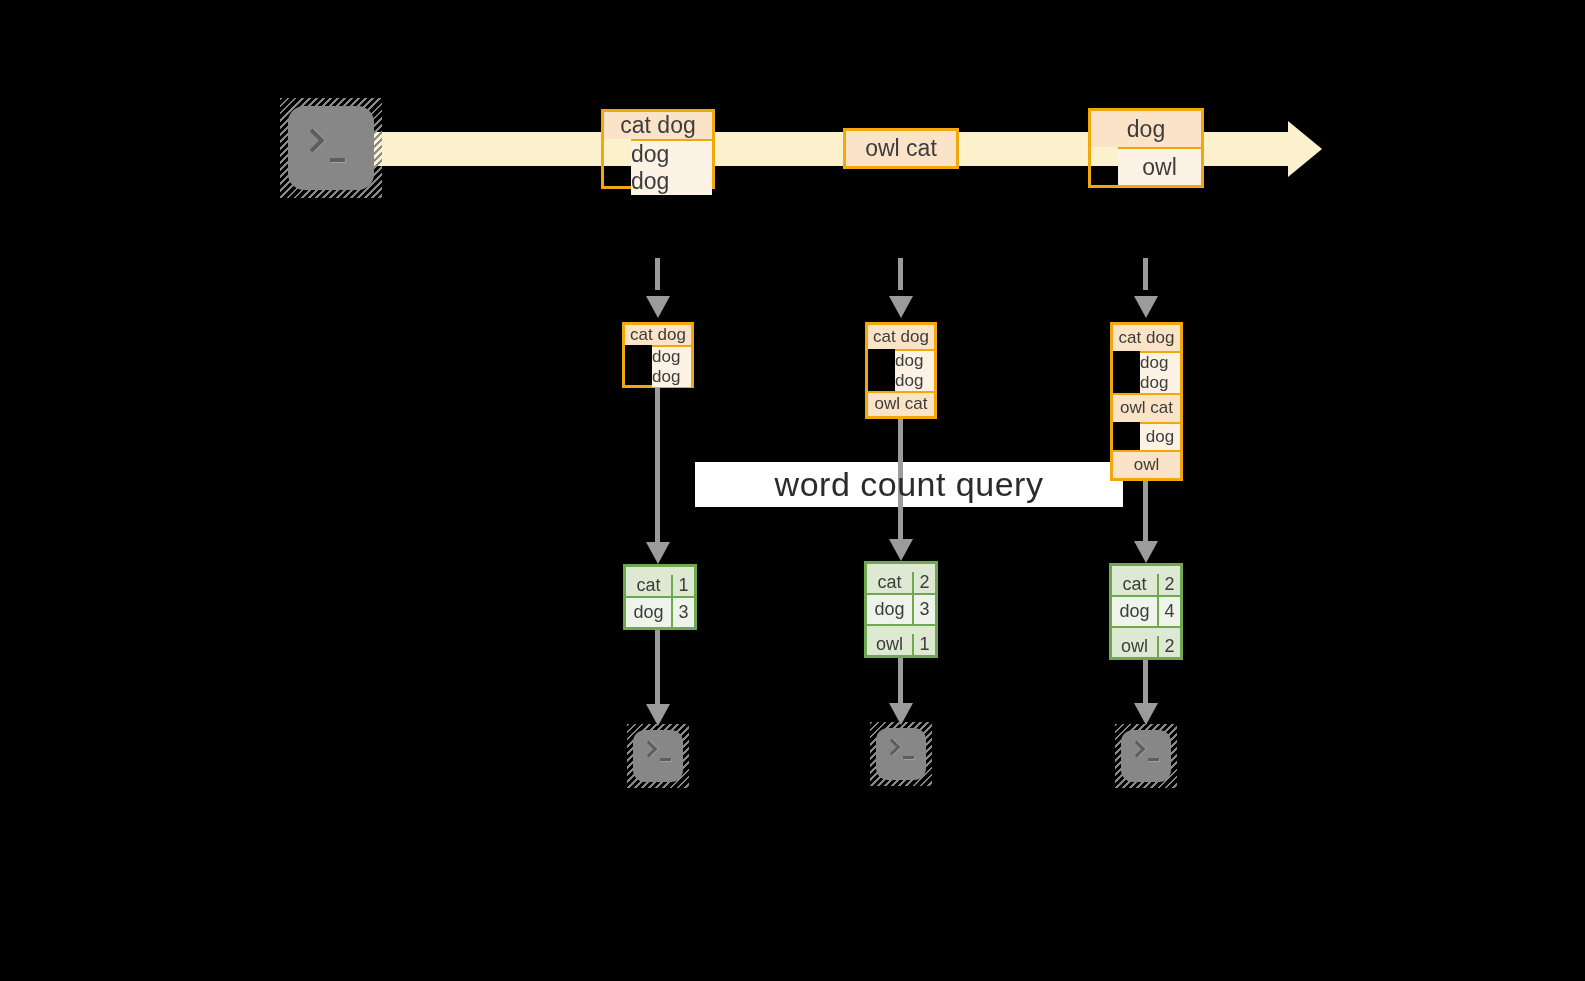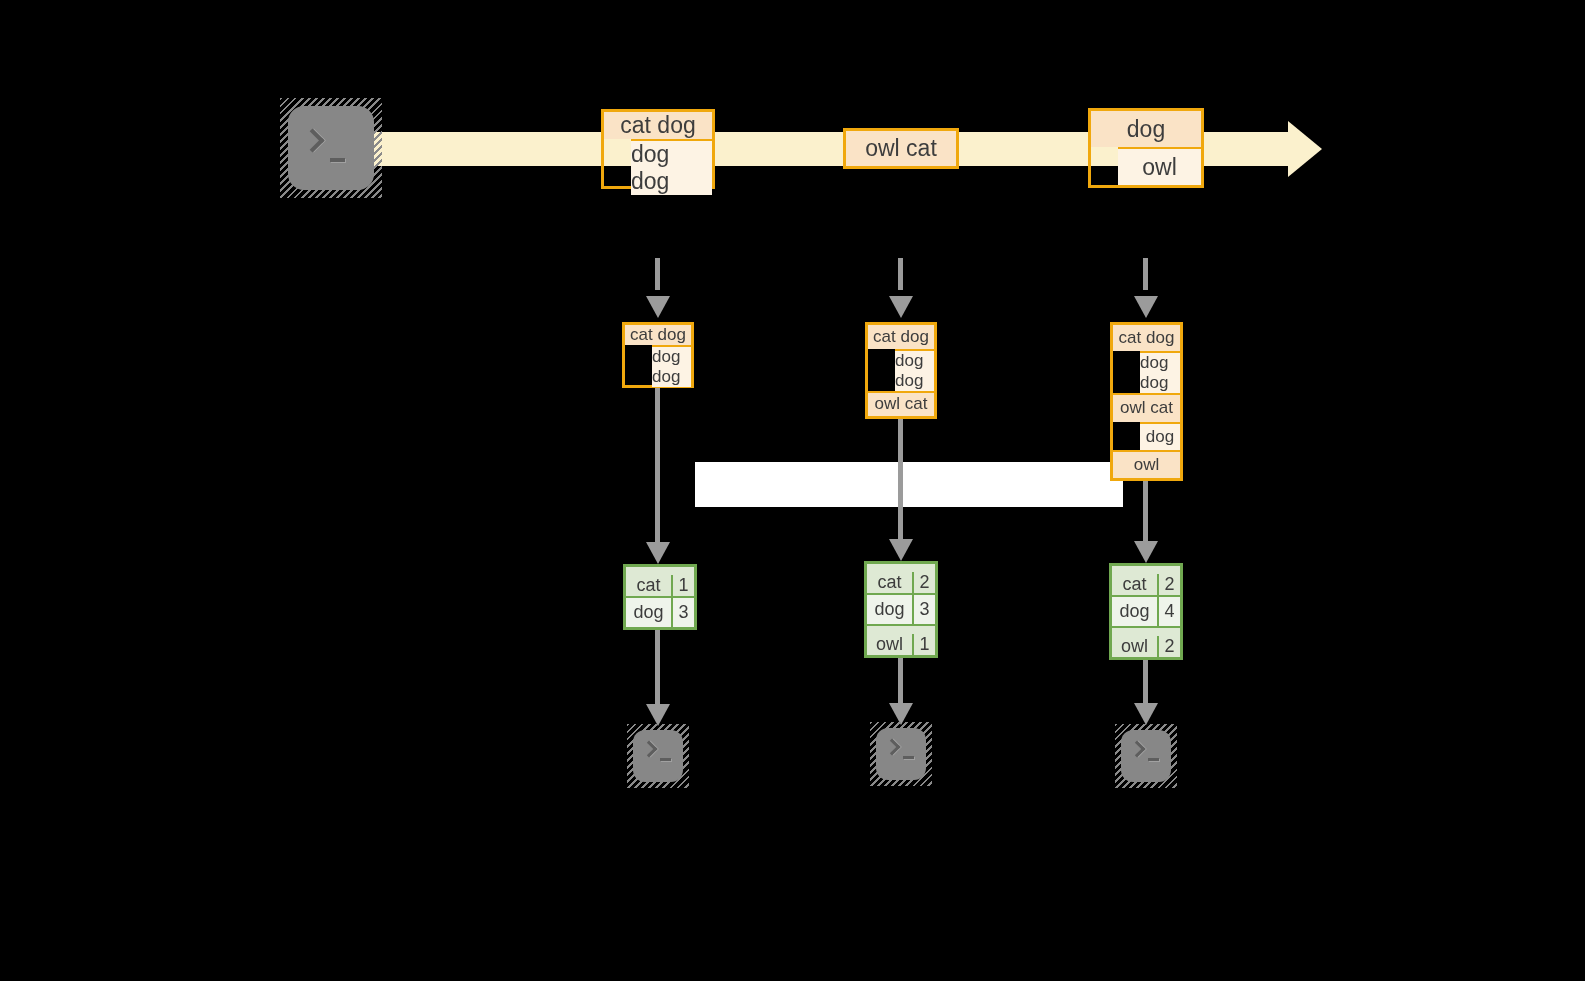--- a/index.html
+++ b/index.html
@@ -94,20 +94,21 @@
   </div>
 
   <div class="abs dash" style="left:655px;top:258px;height:32px"></div>
   <div class="abs ahead" style="left:646px;top:296px"></div>
   <div class="abs dash" style="left:898px;top:258px;height:32px"></div>
   <div class="abs ahead" style="left:889px;top:296px"></div>
   <div class="abs dash" style="left:1143px;top:258px;height:32px"></div>
   <div class="abs ahead" style="left:1134px;top:296px"></div>
 
   <div class="abs banner-bg"></div>
+  <div class="abs banner-label">word count query</div>
 
   <div class="abs vline" style="left:655px;top:386px;height:156px"></div>
   <div class="abs ahead" style="left:646px;top:542px"></div>
   <div class="abs vline" style="left:898px;top:417px;height:122px"></div>
   <div class="abs ahead" style="left:889px;top:539px"></div>
   <div class="abs vline" style="left:1143px;top:479px;height:62px"></div>
   <div class="abs ahead" style="left:1134px;top:541px"></div>
 
   <div class="abs obox stack" style="left:622px;top:322px;width:72px;height:66px">
     <div class="orow fill-dark">cat dog</div>

